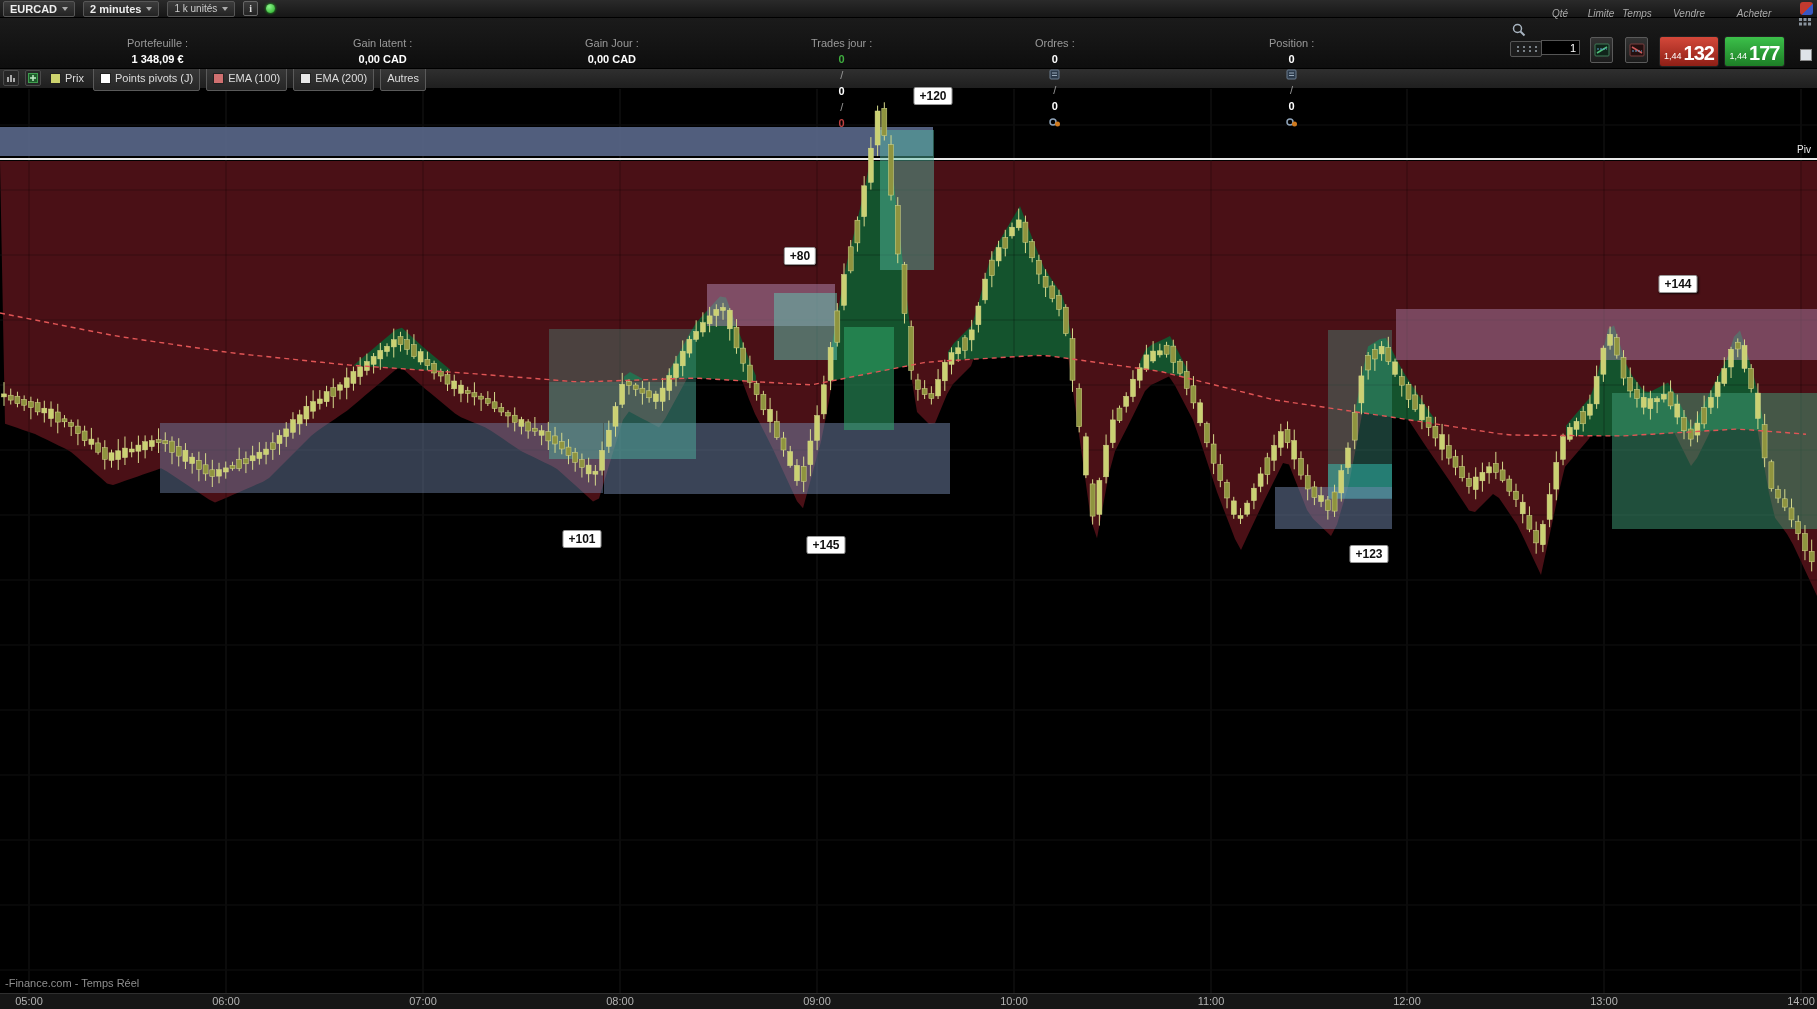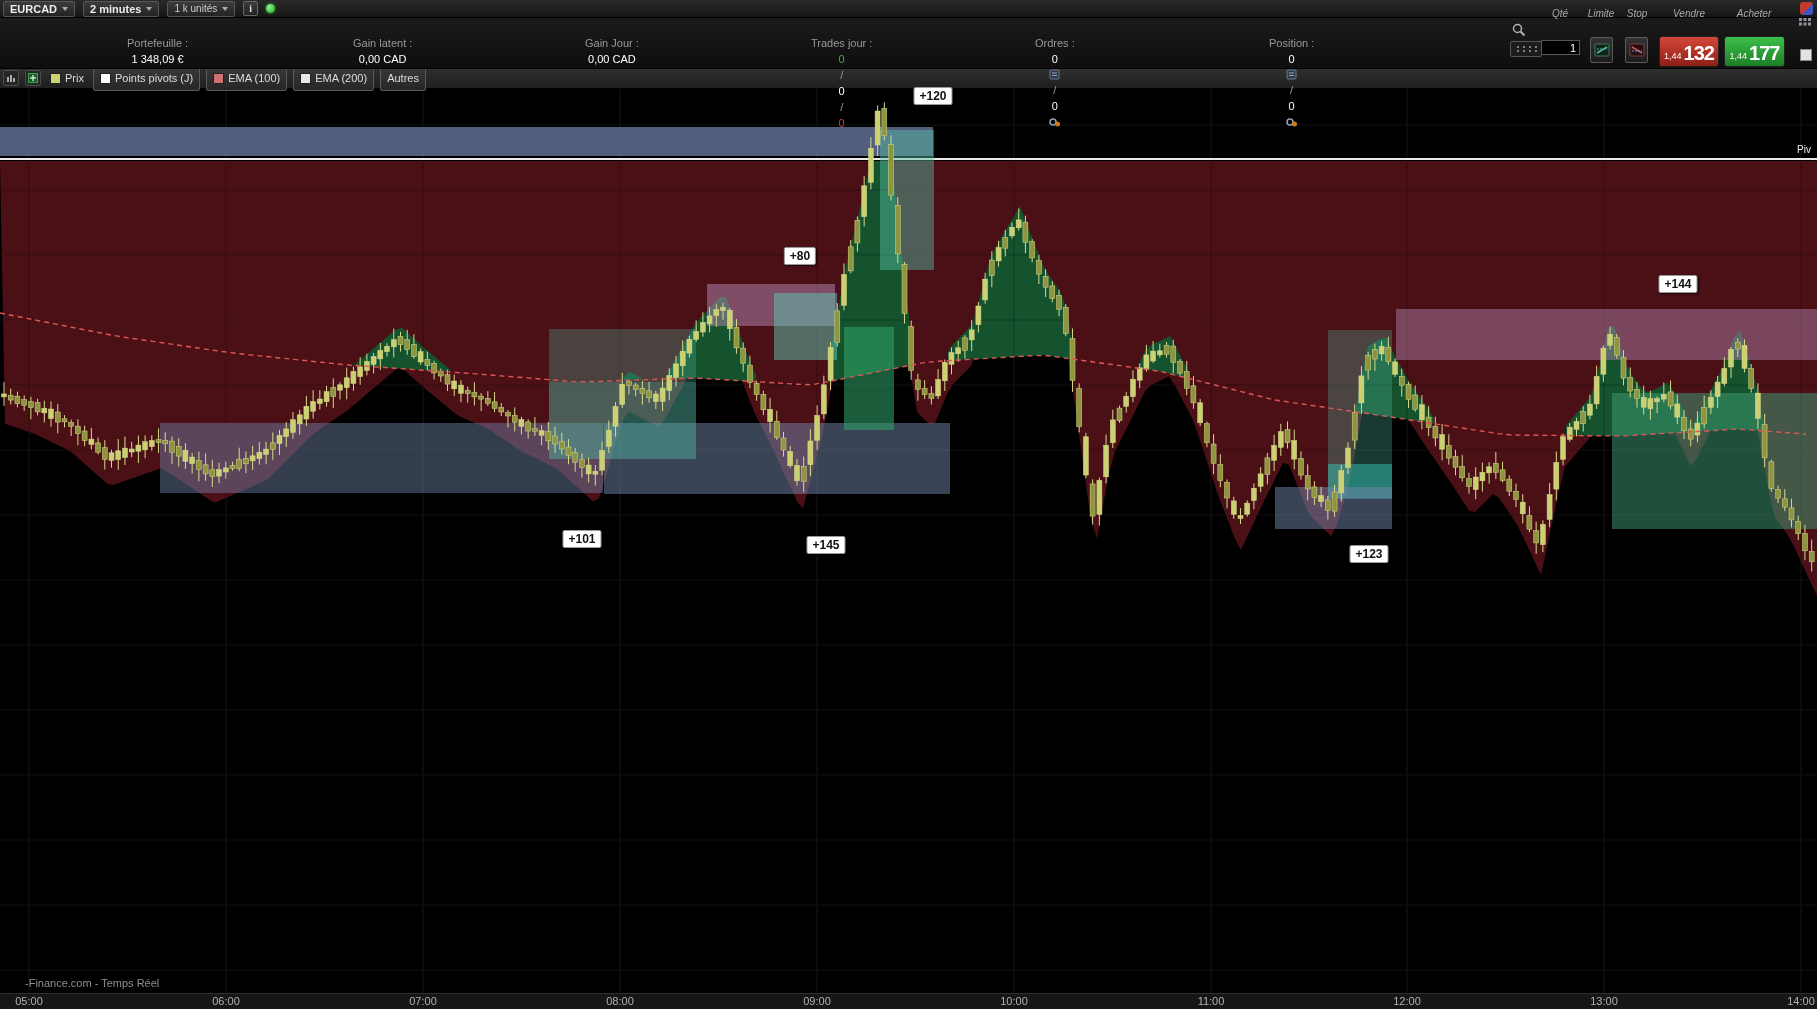--- a/index.html
+++ b/index.html
@@ -16,21 +16,21 @@
     color:#ddd;font-size:10px;font-weight:bold;font-family:"Liberation Serif",serif;display:flex;align-items:center;justify-content:center;}
   .tb-dot{width:9px;height:9px;border-radius:50%;background:radial-gradient(circle at 35% 30%,#8cf58c,#22aa22);box-shadow:0 0 3px #2c2;}
   .tb-corner{position:absolute;right:4px;top:2px;width:13px;height:13px;border-radius:3px;
     background:linear-gradient(135deg,#c23a2e 55%,#3a57c2 55%);}
 
   
   .acctbar{position:absolute;left:0;top:18px;width:100%;height:50px;background:linear-gradient(#1b1b1b,#0e0e0e);
     border-bottom:1px solid #000;z-index:7;}
   .stat{position:absolute;top:19px;display:flex;align-items:center;gap:4px;font-size:11px;white-space:nowrap;flex-direction:column;}
   .sl{color:#999;}
-  .sv{color:#fff;font-weight:normal;}
+  .sv{color:#fff;font-weight:bold;}
   .sv.green{color:#3fae3f;}
   .sv.red{color:#c04040;}
   .mini-icon{display:inline-flex;align-items:center;}
 
   
   .tradepanel{position:absolute;right:0;top:0;width:310px;height:68px;z-index:9;}
   .plab{position:absolute;top:8px;transform:translateX(-50%);font-size:10px;color:#aaa;font-style:italic;}
   .mag{position:absolute;left:4px;top:22px;}
   .keypad{position:absolute;left:3px;top:41px;width:30px;height:14px;background:#1c1c1c;border:1px solid #555;border-radius:2px;
     display:flex;align-items:center;justify-content:center;}
@@ -56,21 +56,21 @@
   .lg-btn{display:flex;align-items:center;gap:4px;border:1px solid #5a5a5a;background:linear-gradient(#3a3a3a,#262626);
     height:15px;padding:12px 6px;border-radius:2px;color:#ddd;font-size:11px;font-family:"Liberation Sans",sans-serif;}
   .sw{display:inline-block;width:9px;height:9px;border:1px solid #222;}
 
   
   .chart{position:absolute;left:0;top:89px;width:1817px;height:904px;background:#000;}
   .overlay{position:absolute;left:0;top:0;width:1817px;height:1009px;pointer-events:none;z-index:10;}
   .plabel{position:absolute;transform:translate(-50%,-50%);background:#fff;border:1px solid #999;border-radius:2px;
     font-size:12px;font-weight:bold;color:#111;padding:1px 5px;box-shadow:1px 1px 2px rgba(0,0,0,.7);}
   .piv{position:absolute;right:6px;top:144px;color:#ececec;font-size:10px;}
-  .status{position:absolute;left:5px;top:977px;color:#8f8f8f;font-size:11px;margin-left:20px;}
+  .status{position:absolute;left:5px;top:977px;color:#8f8f8f;font-size:11px;}
 
   
   .taxis{position:absolute;left:0;top:993px;width:100%;height:16px;background:#161616;border-top:1px solid #2f2f2f;z-index:6;}
   .taxis span{position:absolute;top:1px;transform:translateX(-50%);color:#b2b2b2;font-size:11px;}
 </style>
 </head>
 <body>
 
 <div class="topbar">
   <div class="tb-btn">
@@ -170,21 +170,21 @@
           <circle cx="3" cy="6" r="1"></circle>
           <circle cx="9" cy="6" r="1"></circle>
           <circle cx="15" cy="6" r="1"></circle>
           <circle cx="21" cy="6" r="1"></circle>
         </g>
       </svg>
   </div>
 
   <span class="plab" style="left:53px">Qté</span>
   <span class="plab" style="left:94px">Limite</span>
-  <span class="plab" style="left:130px">Stop</span>
+  <span class="plab" style="left:130px">Temps</span>
   <span class="plab" style="left:182px">Vendre</span>
   <span class="plab" style="left:247px">Acheter</span>
 
   <div class="qty">
     <span>1</span>
   </div>
 
   <button class="ordbtn" style="left:83px">
     <svg width="16" height="18">
         <rect x="1" y="3" width="14" height="12" rx="1" fill="#10241a" stroke="#3f7a57"></rect>

